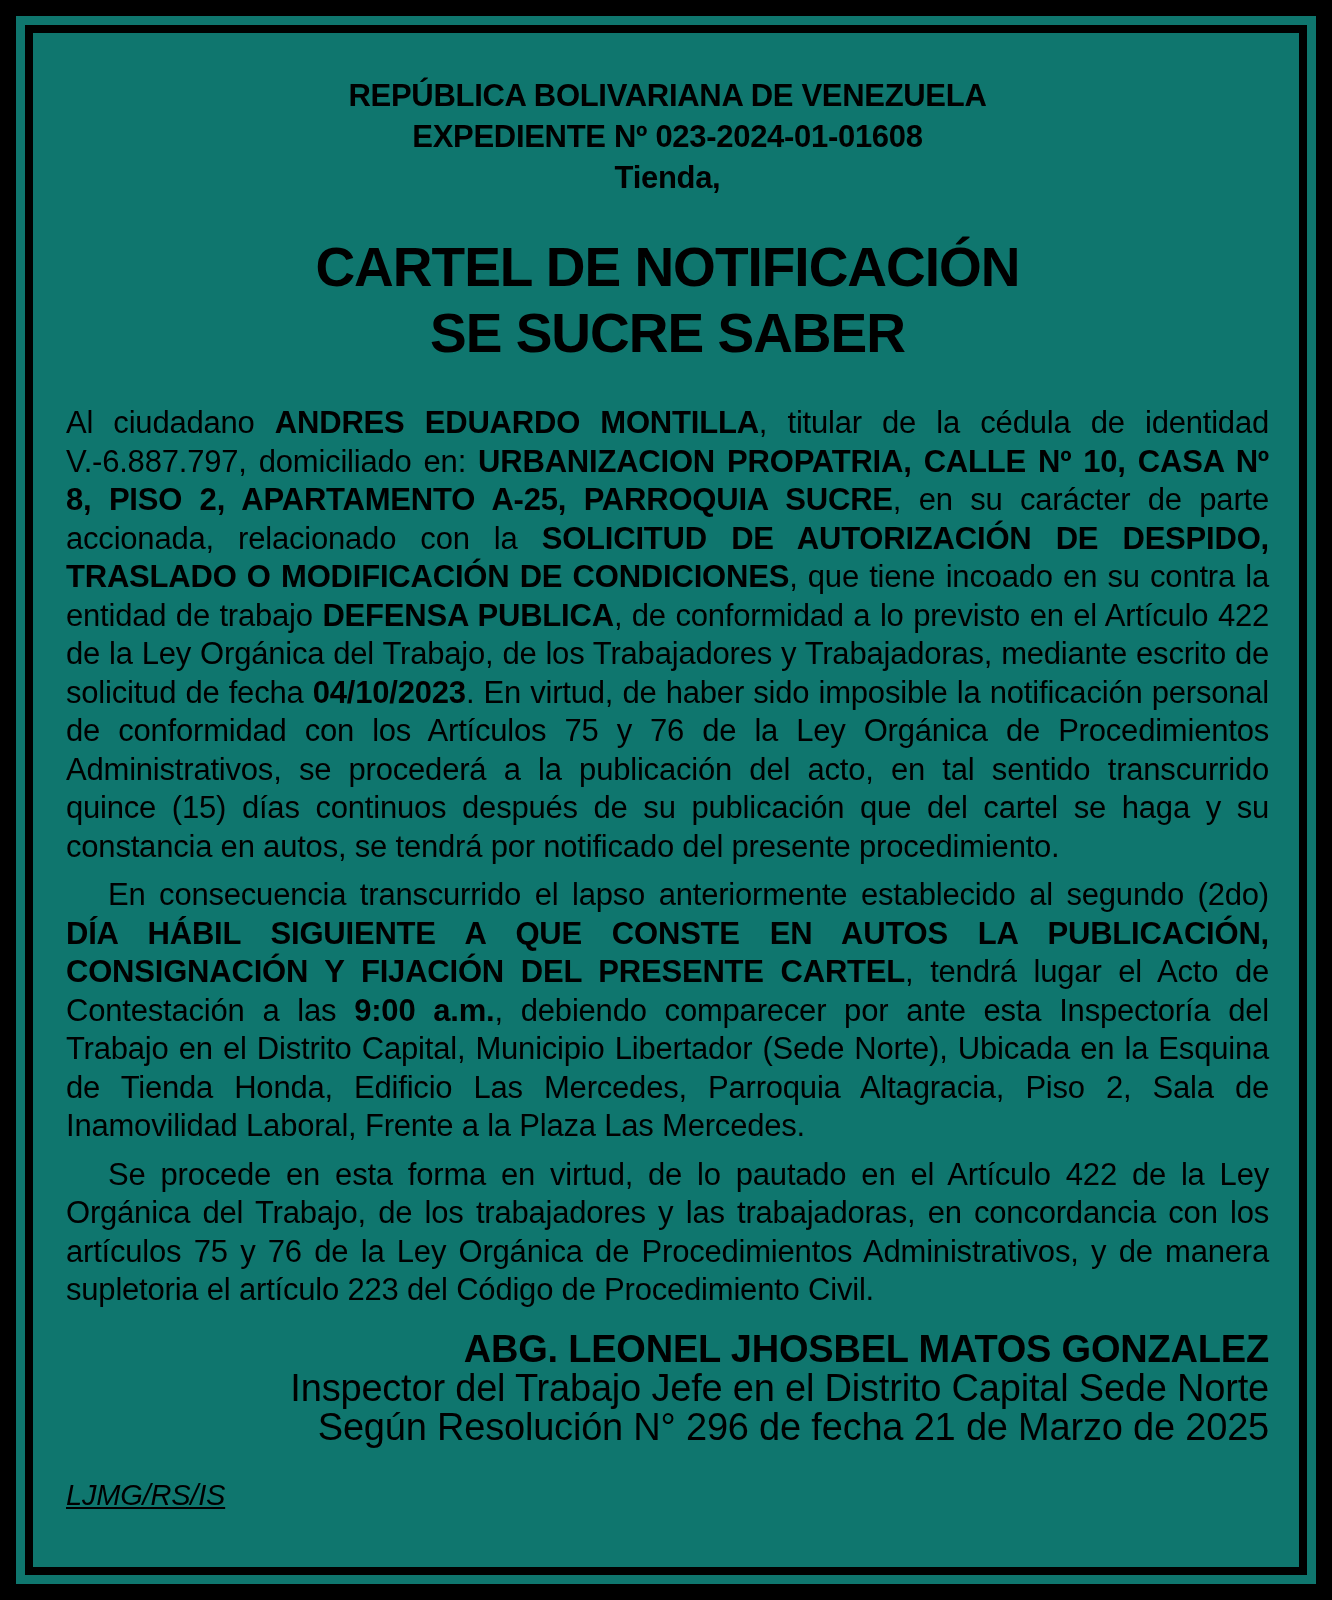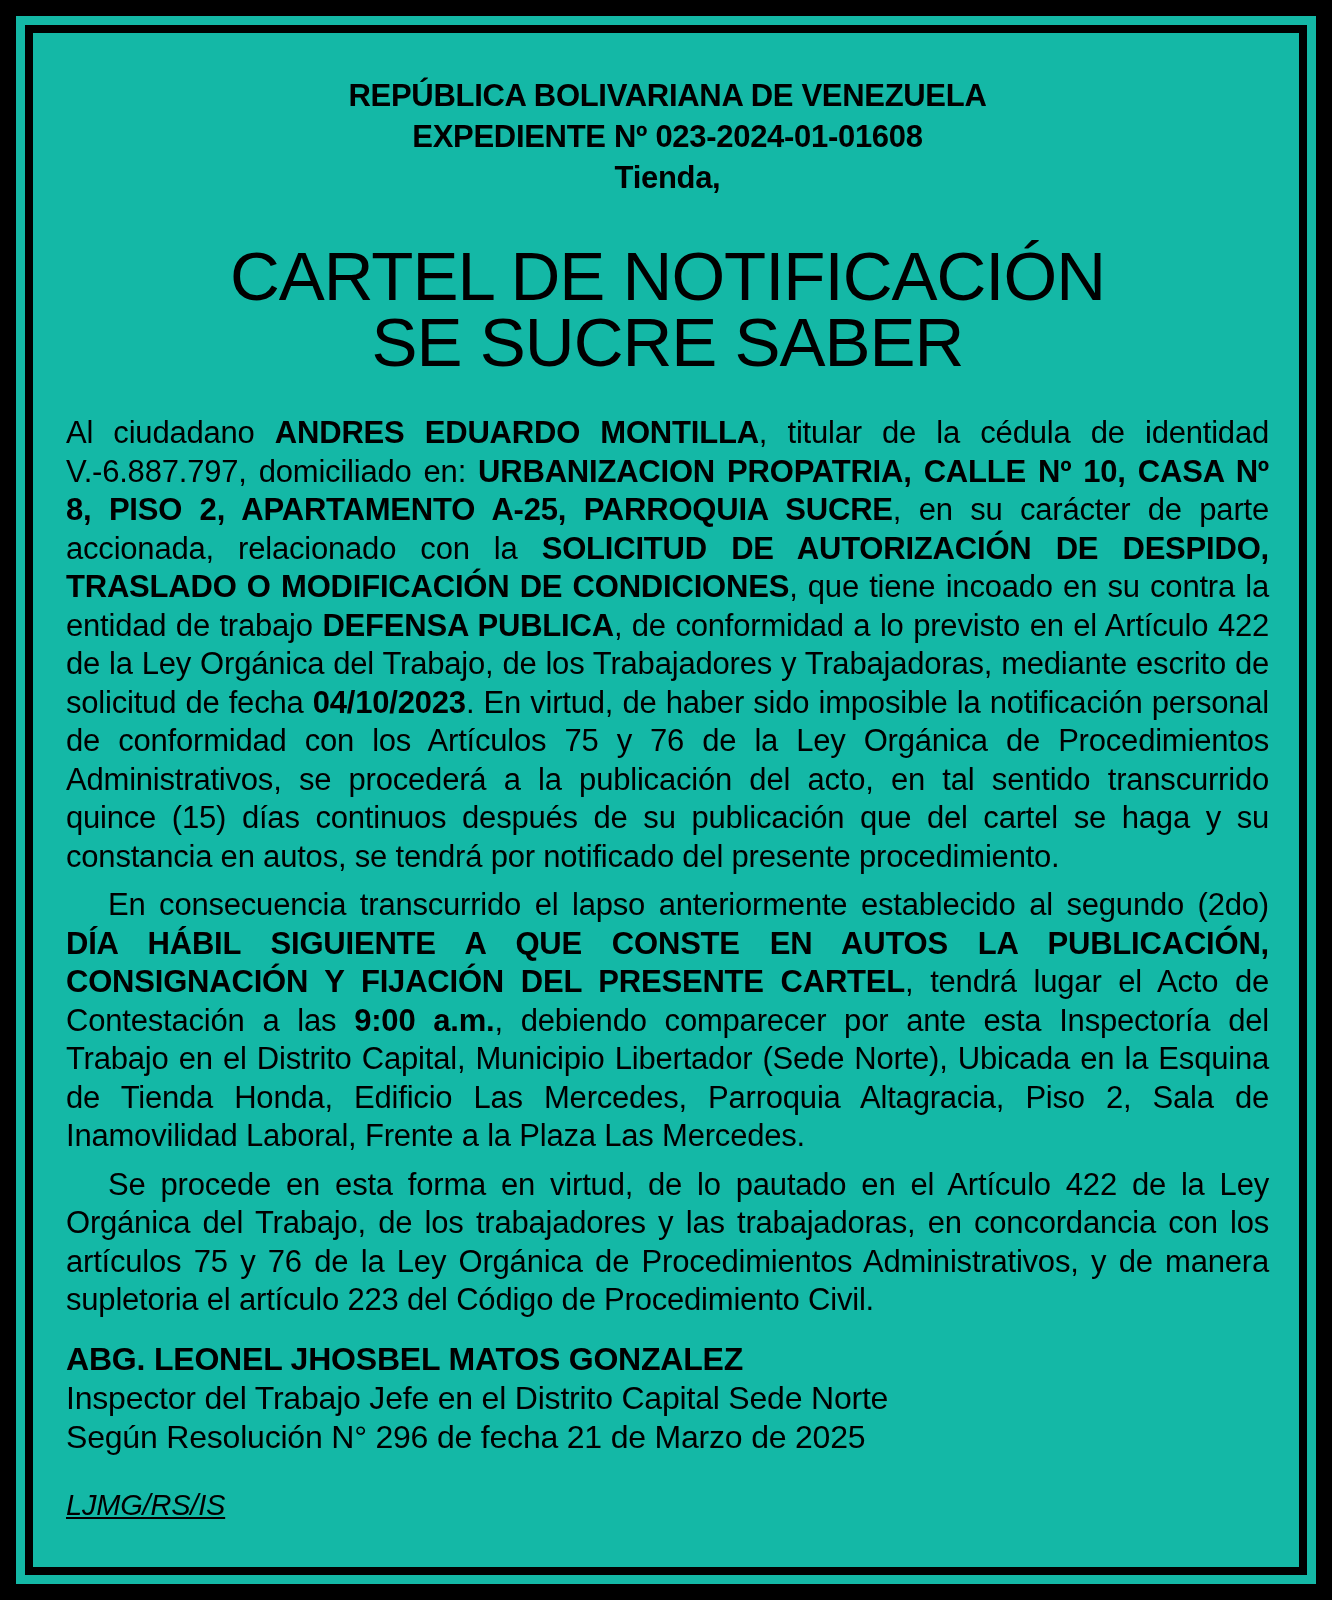--- a/index.html
+++ b/index.html
@@ -5,21 +5,21 @@
   html, body {
     margin: 0;
     padding: 0;
     background: #ffffff;
   }
   .page {
     position: relative;
     width: 1332px;
     height: 1600px;
     box-sizing: border-box;
-    background: #14b8a6;
+    background: #0f766e;
     border: 16px solid #000000;
     padding: 9px;
   }
   .inner-frame {
     box-sizing: border-box;
     width: 100%;
     height: 100%;
     border: 8px solid #000000;
     padding: 42px 30px 0 33px;
     overflow: hidden;
@@ -27,24 +27,24 @@
     color: #000000;
   }
   .doc-header {
     text-align: center;
     font-weight: bold;
     font-size: 31px;
     line-height: 41px;
     letter-spacing: -0.3px;
   }
   .doc-title {
-    margin-top: 46px;
+    margin-top: 36px;
     text-align: center;
-    font-weight: normal;
-    font-size: 69px;
+    font-weight: bold;
+    font-size: 55px;
     line-height: 66px;
     letter-spacing: -1px;
   }
   .doc-body {
     margin-top: 38px;
     font-size: 31px;
     line-height: 38.5px;
     text-align: justify;
     letter-spacing: -0.2px;
   }
@@ -53,22 +53,22 @@
   }
   .doc-body p.indent {
     text-indent: 42px;
     margin-top: 10px;
   }
   .b {
     font-weight: bold;
   }
   .signature {
     margin-top: 20px;
-    text-align: left;
-    font-size: 32px;
+    text-align: right;
+    font-size: 38px;
     line-height: 39px;
     letter-spacing: -0.2px;
   }
   .sig-name {
     font-weight: bold;
   }
   .doc-footer {
     margin-top: 32px;
     font-size: 29px;
     font-style: italic;

